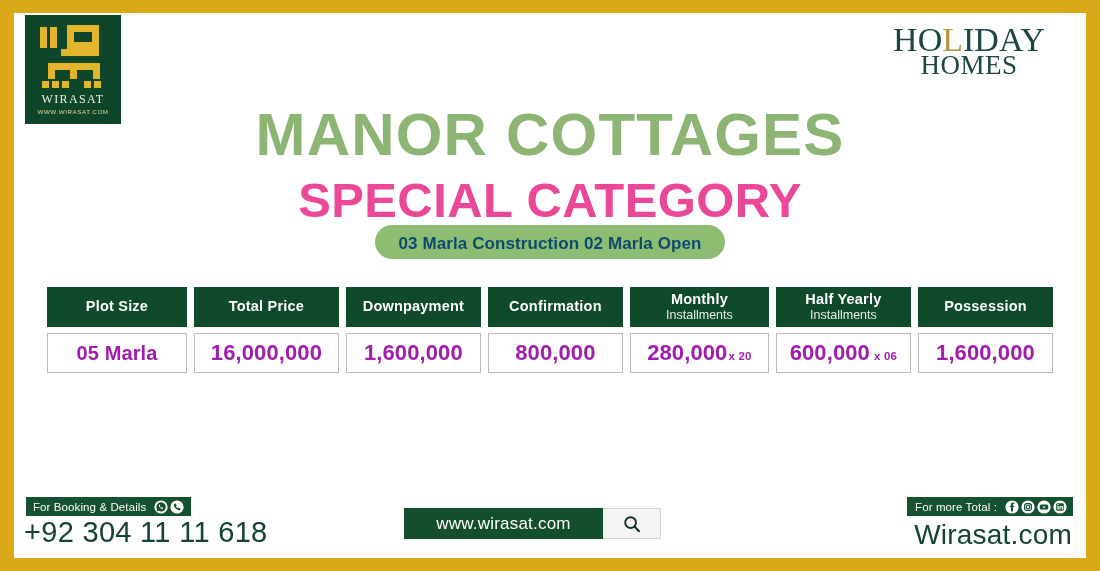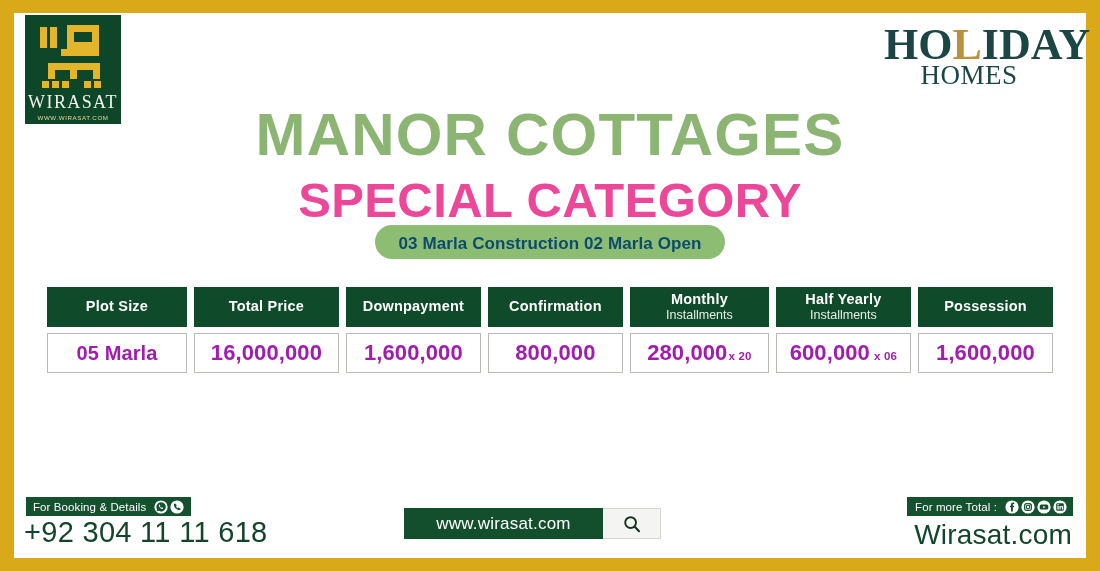--- a/index.html
+++ b/index.html
@@ -41,21 +41,21 @@
   }
   .wlogo-mark {
     position: relative;
     width: 78px;
     height: 68px;
     margin: 0 auto;
   }
   .wlogo-name {
     color: #f2f3ee;
     font-family: "Liberation Serif", serif;
-    font-size: 18px;
+    font-size: 12px;
     letter-spacing: 1.4px;
     text-align: center;
     line-height: 1;
     margin-top: 2px;
   }
   .wlogo-url {
     color: #e9d9a0;
     font-size: 6.2px;
     letter-spacing: 0.6px;
     text-align: center;
@@ -65,26 +65,25 @@
   .hh-logo {
     position: absolute;
     right: 32px;
     top: 10px;
     width: 170px;
     text-align: center;
     line-height: 1;
   }
   .hh-top {
     font-family: "Liberation Serif", serif;
-    font-size: 44px;
+    font-size: 34px;
     color: #1b4643;
     letter-spacing: 0px;
     position: relative;
     display: inline-block;
-    font-weight: bold;
   }
   .hh-top .gold-l {
     color: #b9923f;
   }
   .hh-bottom {
     font-family: "Liberation Serif", serif;
     font-size: 27px;
     color: #1b4643;
     letter-spacing: 0.5px;
     margin-top: -5px;

